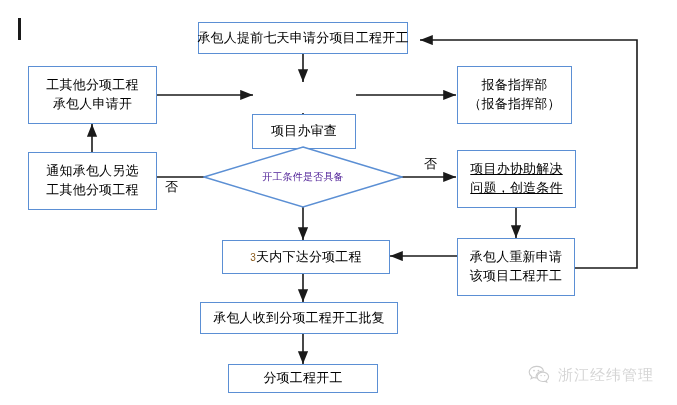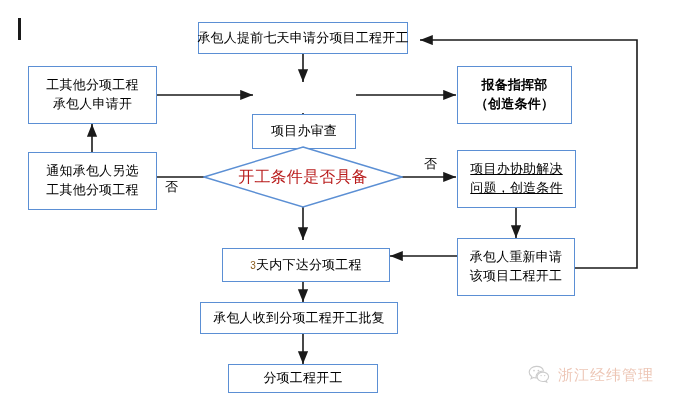--- a/index.html
+++ b/index.html
@@ -46,22 +46,22 @@
     align-items: center;
     justify-content: center;
   }
   .diamond-wrap svg {
     position: absolute;
     left: 0;
     top: 0;
   }
   .diamond-label {
     position: relative;
-    font-size: 16px;
-    color: #b91c1c;
+    font-size: 10px;
+    color: #4c1d95;
     white-space: nowrap;
     letter-spacing: 0.2px;
   }
   .edge-label {
     position: absolute;
     font-size: 13px;
     color: #000;
     white-space: nowrap;
   }
   #edges {
@@ -78,21 +78,21 @@
   }
   .watermark {
     position: absolute;
     display: flex;
     align-items: center;
     gap: 7px;
     opacity: 0.30;
   }
   .watermark .wm-text {
     font-size: 15px;
-    color: #c2410c;
+    color: #737373;
     letter-spacing: 1px;
     white-space: nowrap;
   }
   .wm-icon {
     width: 24px;
     height: 24px;
     display: block;
   }
 </style>
 </head>
@@ -144,43 +144,43 @@
 
   <div class="node" style="left:28px; top:66px; width:129px; height:58px;">
     <span class="ln">工其他分项工程</span>
     <span class="ln">承包人申请开</span>
   </div>
 
   <div class="node" style="left:252px; top:78px; width:104px; height:35px;margin-top:36px;">
     <span class="ln">项目办审查</span>
   </div>
 
-  <div class="node" style="left:457px; top:66px; width:115px; height:58px;font-weight:bold;">
+  <div class="node" style="left:457px; top:66px; width:115px; height:58px;">
     <span class="ln">报备指挥部</span>
-    <span class="ln">（创造条件）</span>
+    <span class="ln">（报备指挥部）</span>
   </div>
 
   <div class="node" style="left:28px; top:152px; width:129px; height:58px;align-items:center;">
     <span class="ln">通知承包人另选</span>
     <span class="ln">工其他分项工程</span>
   </div>
 
   <div class="diamond-wrap" style="left:203px; top:146px; width:200px; height:62px;">
     <svg width="200" height="62" viewBox="0 0 200 62">
       <polygon points="100,1 199,31 100,61 1,31" fill="#ffffff" stroke="#5b8fd4" stroke-width="1.4"></polygon>
     </svg>
     <span class="diamond-label">开工条件是否具备</span>
   </div>
 
   <div class="node" style="left:457px; top:150px; width:119px; height:58px;text-decoration:underline;">
     <span class="ln">项目办协助解决</span>
     <span class="ln">问题，创造条件</span>
   </div>
 
-  <div class="node" style="left:222px; top:248px; width:168px; height:34px;">
+  <div class="node" style="left:222px; top:240px; width:168px; height:34px;">
     <span class="ln">
       <span class="num">3</span><span>天内下达分项工程</span>
     </span>
   </div>
 
   <div class="node" style="left:457px; top:238px; width:118px; height:58px;">
     <span class="ln">承包人重新申请</span>
     <span class="ln">该项目工程开工</span>
   </div>
 

